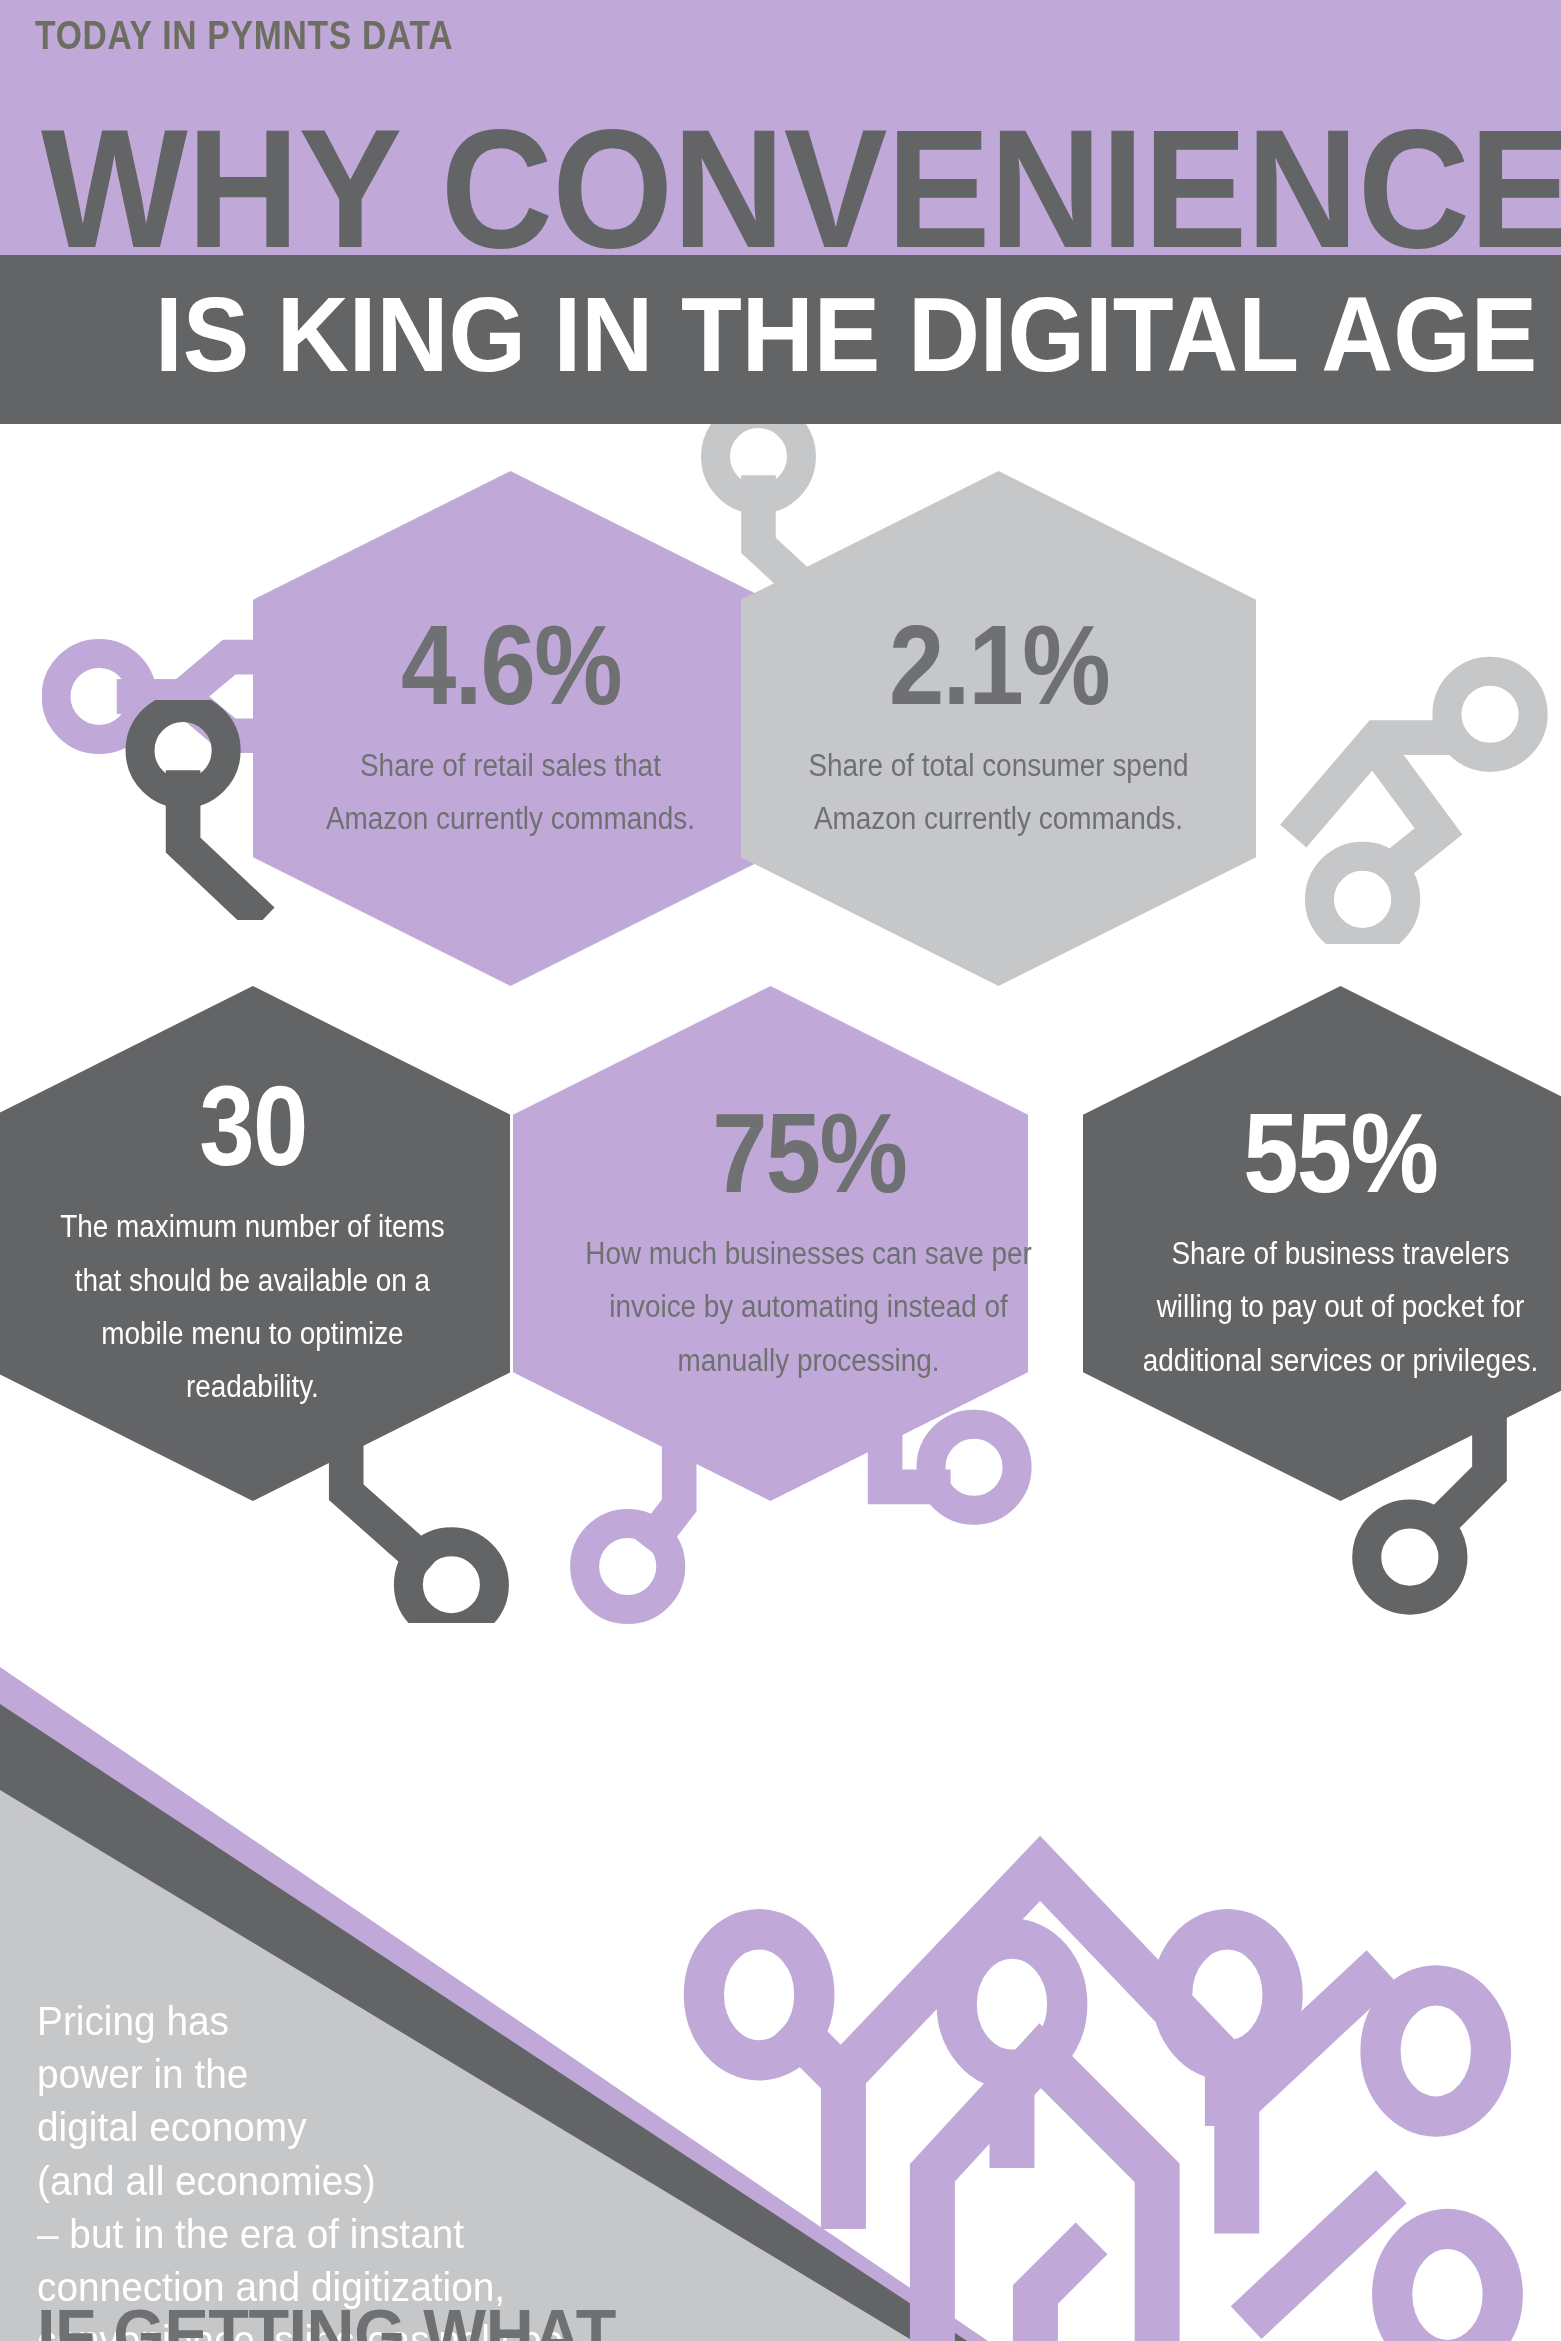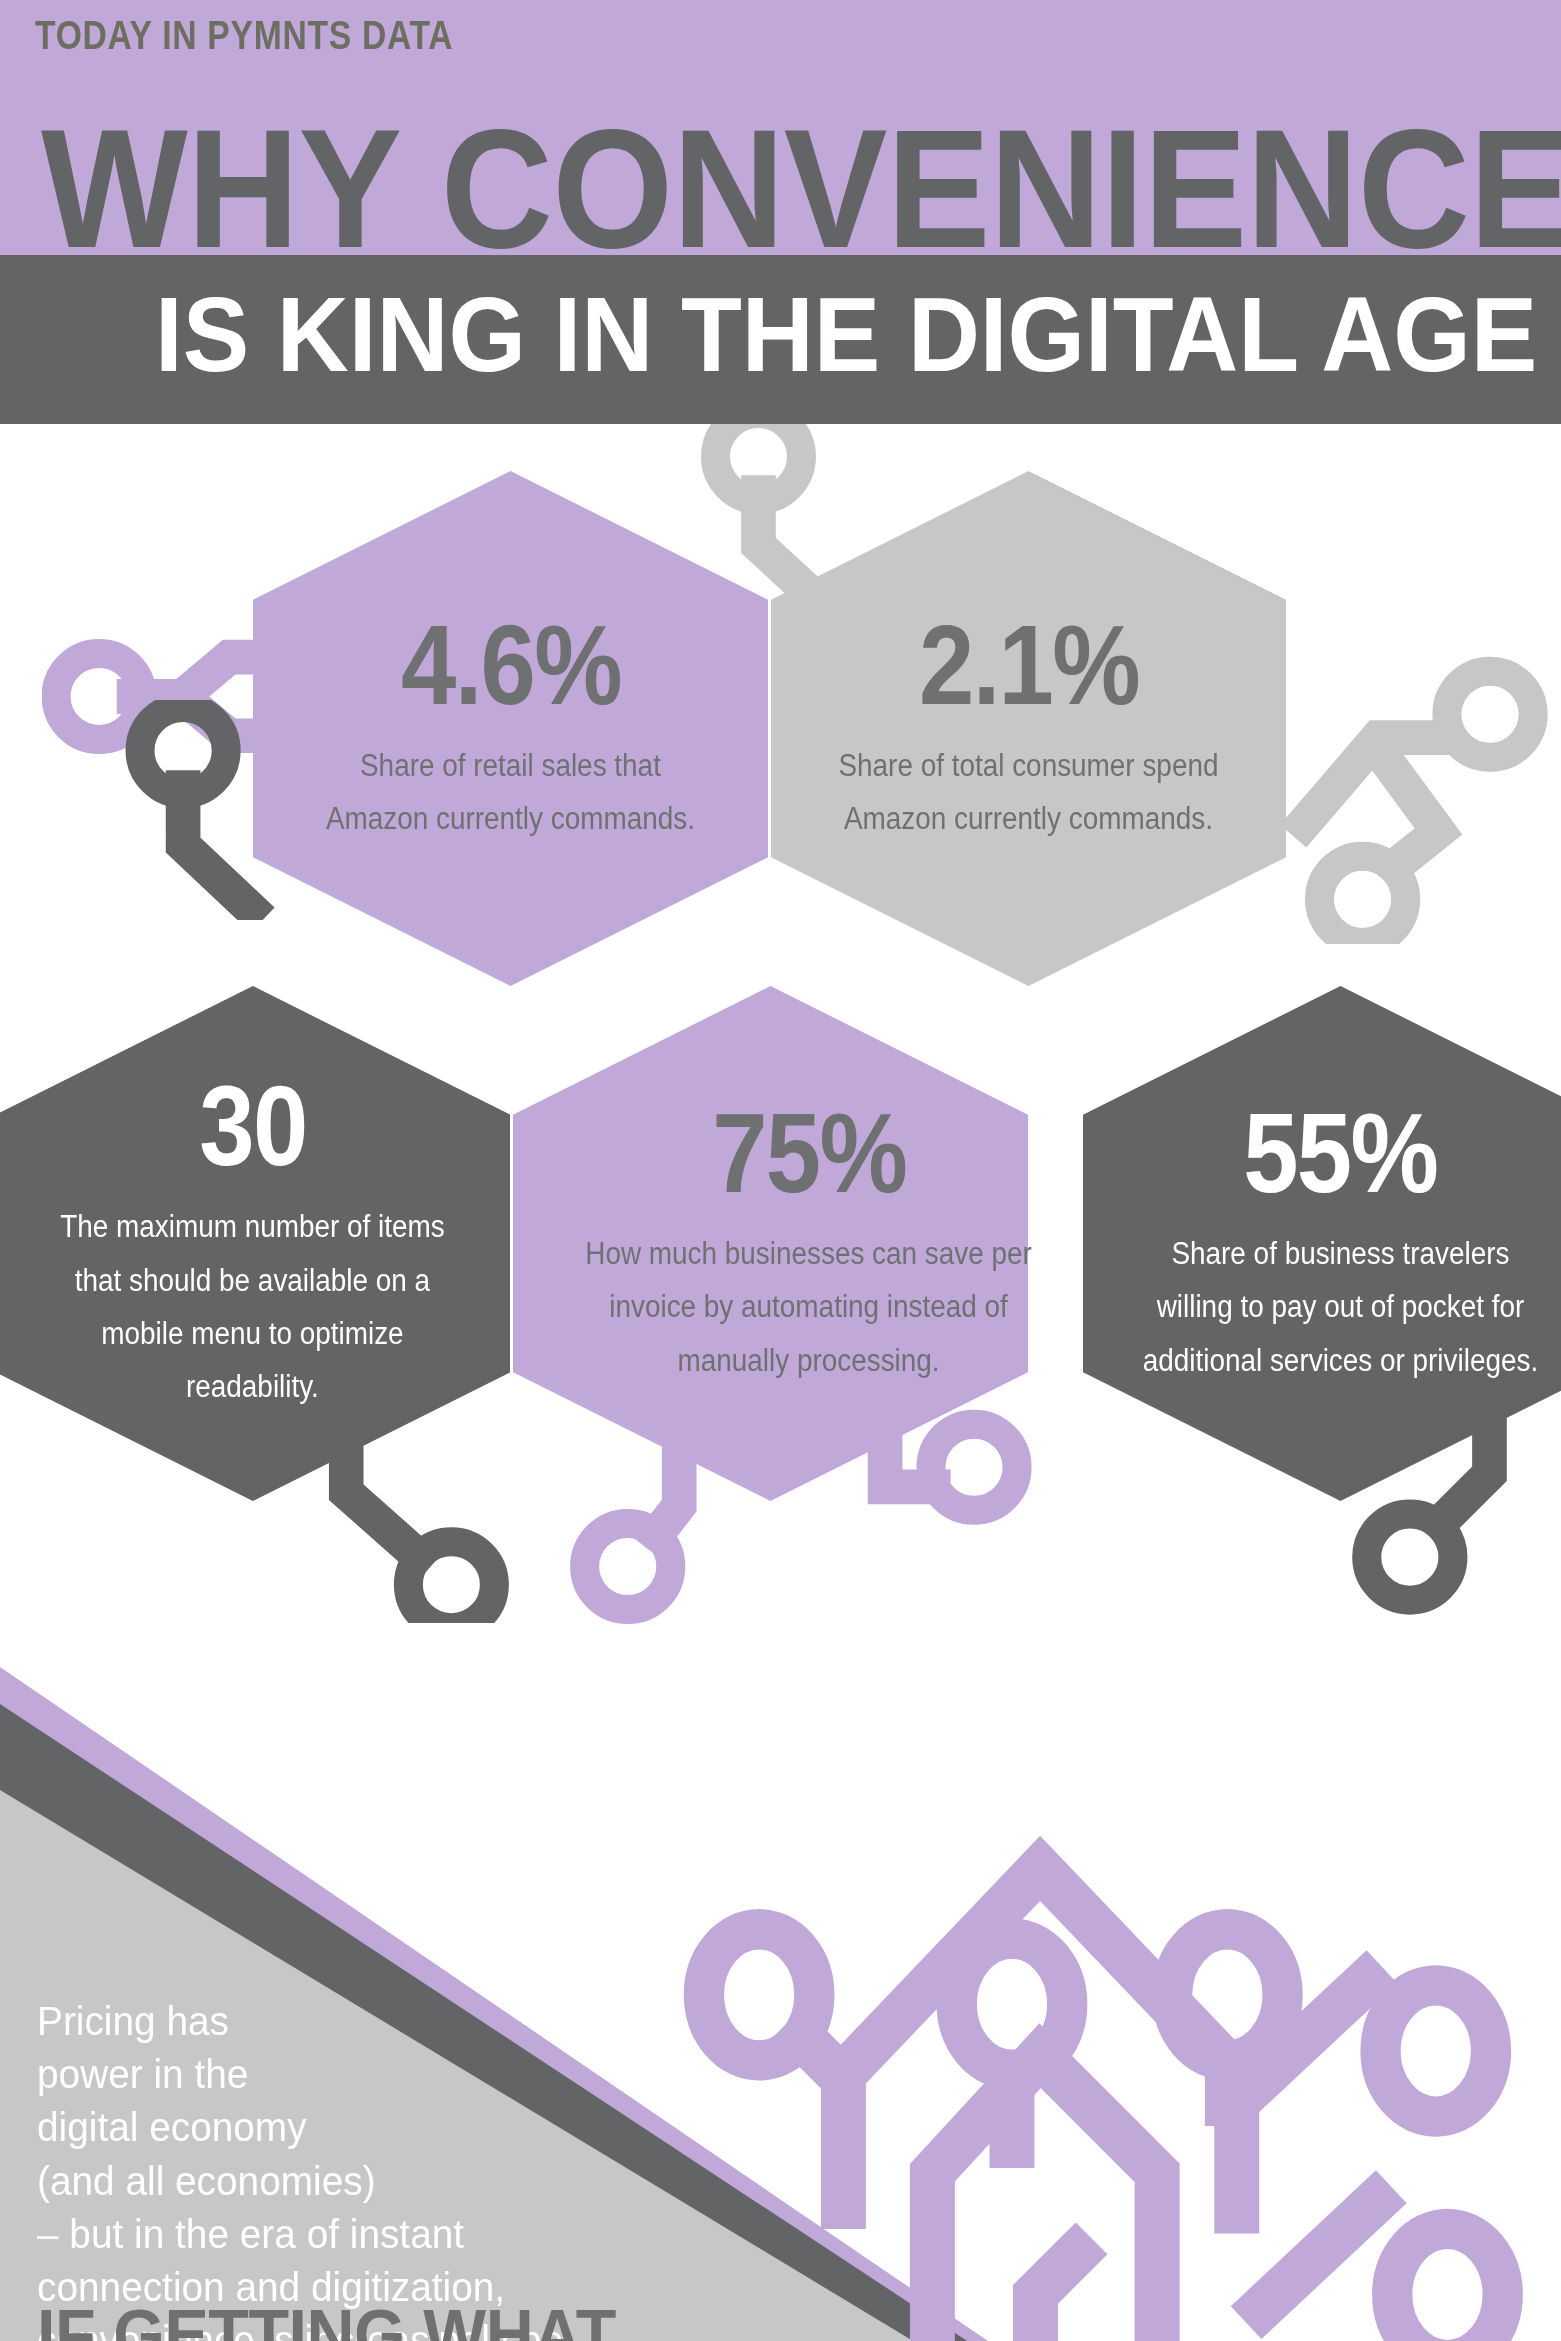--- a/index.html
+++ b/index.html
@@ -182,21 +182,21 @@
   </svg>
 
   <div class="hexWrap" style="left:253px; top:47px; width:515px; height:515px;">
     <div class="hex" style="width:515px; height:515px; background:#c0a9d8;"></div>
     <div class="hexBody light">
       <div class="stat">4.6%</div>
       <div class="caption">Share of retail sales that Amazon currently commands.</div>
     </div>
   </div>
 
-  <div class="hexWrap" style="left:771px; top:47px; width:515px; height:515px;">
+  <div class="hexWrap" style="left:741px; top:47px; width:515px; height:515px;">
     <div class="hex" style="width:515px; height:515px; background:#c6c7c9;"></div>
     <div class="hexBody light">
       <div class="stat">2.1%</div>
       <div class="caption">Share of total consumer spend Amazon currently commands.</div>
     </div>
   </div>
 
   <div class="hexWrap" style="left:-4.7px; top:562px; width:515px; height:515px;">
     <div class="hex" style="width:515px; height:515px; background:#636466;"></div>
     <div class="hexBody dark">

